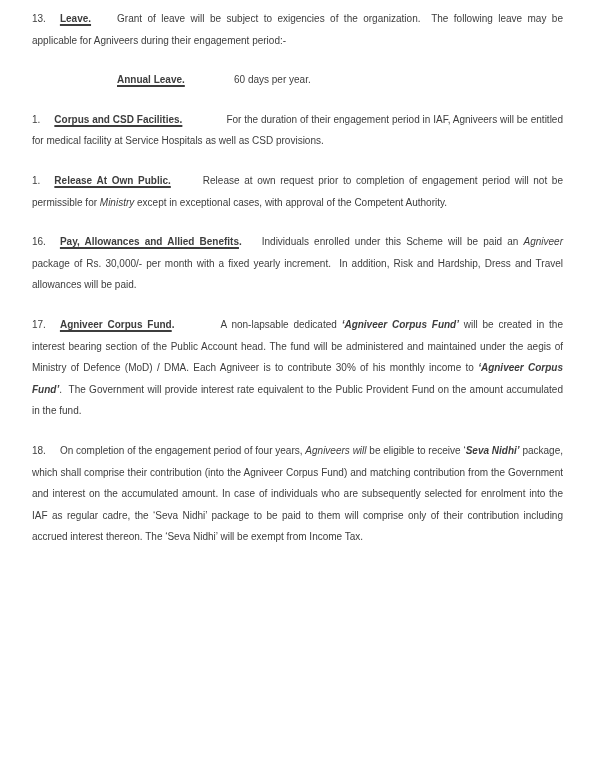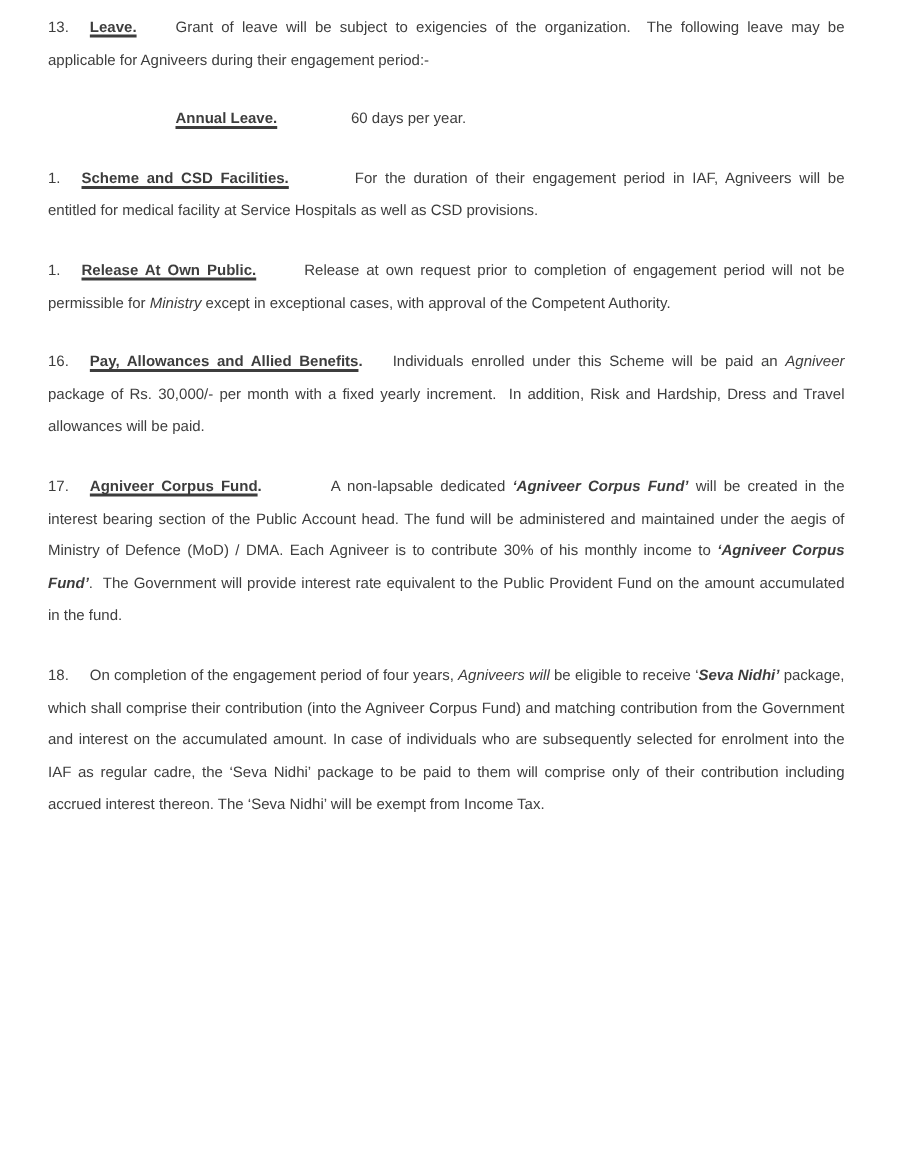--- a/index.html
+++ b/index.html
@@ -41,21 +41,21 @@
 <body>
 
 <div class="page">
 
   <p class="para"><span>13.</span><span class="tab w14"></span><span class="head">Leave.</span><span class="tab w26"></span><span>Grant of leave will be subject to exigencies of the organization.&nbsp; The following leave may be applicable for Agniveers during their engagement period:-</span></p>
 
   <div class="leave-list">
     <div class="leave-row"><span class="leave-label"><span class="head">Annual Leave.</span></span><span>60 days per year.</span></div>
   </div>
 
-  <p class="para"><span>1.</span><span class="tab w14"></span><span class="head">Scheme and CSD Facilities.</span><span class="tab w44"></span><span>For the duration of their engagement period in IAF, Agniveers will be entitled for medical facility at Service Hospitals as well as CSD provisions.</span></p>
+  <p class="para"><span>1.</span><span class="tab w14"></span><span class="head">Corpus and CSD Facilities.</span><span class="tab w44"></span><span>For the duration of their engagement period in IAF, Agniveers will be entitled for medical facility at Service Hospitals as well as CSD provisions.</span></p>
 
   <p class="para"><span>1.</span><span class="tab w14"></span><span class="head">Release At Own Public.</span><span class="tab w32"></span><span>Release at own request prior to completion of engagement period will not be permissible for </span><span class="it">Ministry</span><span> except in exceptional cases, with approval of the Competent Authority.</span></p>
 
   <p class="para"><span>16.</span><span class="tab w14"></span><span class="head">Pay, Allowances and Allied Benefits</span><span class="b">.</span><span class="tab w20"></span><span>Individuals enrolled under this Scheme will be paid an </span><span class="it">Agniveer</span><span> package of Rs. 30,000/- per month with a fixed yearly increment.&nbsp; In addition, Risk and Hardship, Dress and Travel allowances will be paid.</span></p>
 
   <p class="para"><span>17.</span><span class="tab w14"></span><span class="head">Agniveer Corpus Fund</span><span class="b">.</span><span class="tab w46"></span><span>A non-lapsable dedicated </span><span class="bi">‘Agniveer Corpus Fund’</span><span> will be created in the interest bearing section of the Public Account head. The fund will be administered and maintained under the aegis of Ministry of Defence (MoD) / DMA. Each Agniveer is to contribute 30% of his monthly income to </span><span class="bi">‘Agniveer Corpus Fund’</span><span>.&nbsp; The Government will provide interest rate equivalent to the Public Provident Fund on the amount accumulated in the fund.</span></p>
 
   <p class="para"><span>18.</span><span class="tab w14"></span><span>On completion of the engagement period of four years, </span><span class="it">Agniveers will</span><span> be eligible to receive ‘</span><span class="bi">Seva Nidhi’</span><span> package, which shall comprise their contribution (into the Agniveer Corpus Fund) and matching contribution from the Government and interest on the accumulated amount. In case of individuals who are subsequently selected for enrolment into the IAF as regular cadre, the ‘Seva Nidhi’ package to be paid to them will comprise only of their contribution including accrued interest thereon. The ‘Seva Nidhi’ will be exempt from Income Tax.</span></p>
 
 </div>

